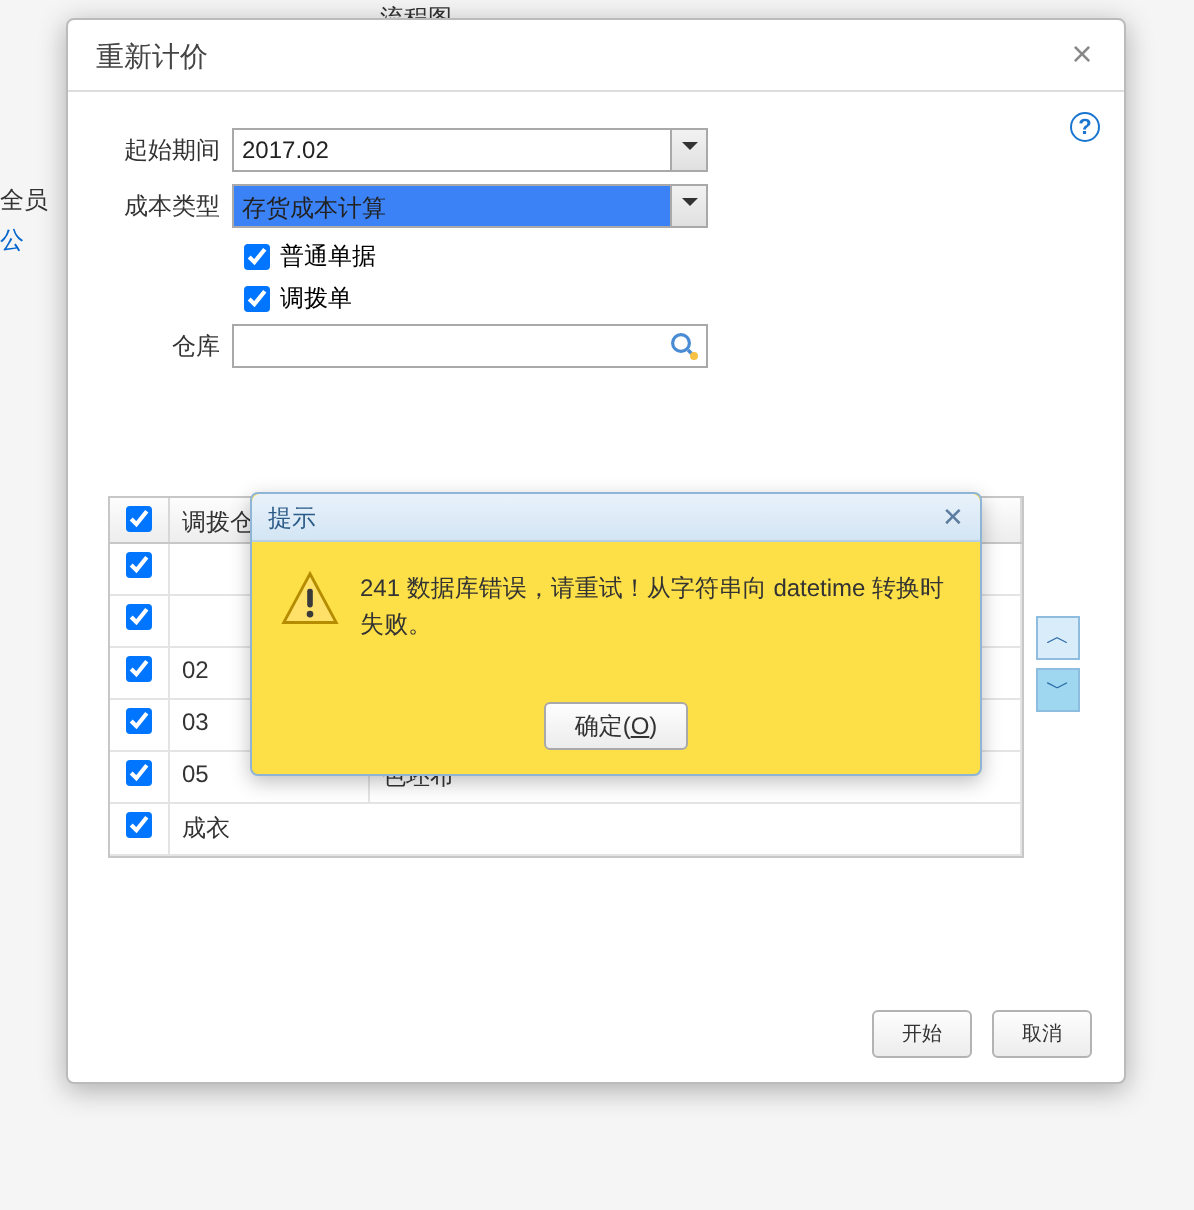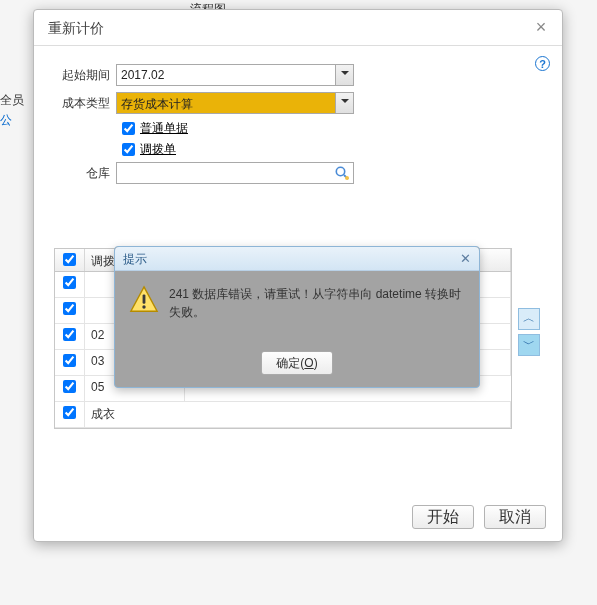--- a/index.html
+++ b/index.html
@@ -10,50 +10,50 @@
     position: absolute; left: 33px; top: 9px; width: 530px; height: 533px;
     background: #fff; border: 1px solid #bbb; border-radius: 4px; box-shadow: 0 3px 14px rgba(0,0,0,.3);
   }
   .modal-header { height: 36px; line-height: 36px; padding: 0 14px; border-bottom: 1px solid #ddd; font-size: 14px; color: #444; position: relative; }
   .modal-close { position: absolute; right: 10px; top: 6px; width: 22px; height: 22px; text-align: center; line-height: 22px; color: #888; cursor: pointer; font-size: 18px; }
   .modal-body { padding: 18px 20px 0; position: relative; }
   .help-icon { position: absolute; right: 12px; top: 10px; width: 15px; height: 15px; border: 1px solid #1a75d1; border-radius: 50%; color: #1a75d1; font-size: 11px; font-weight: 700; text-align: center; line-height: 14px; cursor: pointer; }
   .form-row { display: flex; align-items: center; margin-bottom: 6px; }
   .form-label { width: 62px; text-align: right; padding-right: 6px; color: #333; }
   .combo { position: relative; flex: 0 0 238px; height: 22px; border: 1px solid #a9a9a9; background: #fff; text-decoration: underline; }
-  .combo.disabled { background: #eab308; }
+  .combo.disabled { background: #3b82f6; }
   .combo-text { position: absolute; left: 4px; top: 3px; color: #222; }
   .combo-btn { position: absolute; right: 0; top: 0; width: 18px; height: 100%; background: linear-gradient(#f2f2f2,#e0e0e0); border-left: 1px solid #a9a9a9; text-align: center; line-height: 20px; cursor: pointer; }
   .combo-btn::after { content: ""; display: inline-block; border: 4px solid transparent; border-top-color: #333; margin-top: 4px; }
-  .chk-line { margin-left: 68px; margin-bottom: 4px; display: flex; align-items: center; text-decoration: underline; }
+  .chk-line { margin-left: 68px; margin-bottom: 4px; display: flex; align-items: center; }
   .chk-line input { margin-right: 5px; }
   .input-box { flex: 0 0 238px; height: 22px; border: 1px solid #a9a9a9; background: #fff; position: relative; }
   .input-box .lookup { position: absolute; right: 3px; top: 2px; width: 16px; height: 16px; }
   .lookup svg { display: block; }
   .table-area { margin-top: 64px; display: flex; }
   .table-wrap { flex: 1; border: 1px solid #c7c7c7; }
   .thead { background: linear-gradient(#fdfdfd,#ededed); height: 23px; border-bottom: 1px solid #c7c7c7; display: flex; }
   .th { border-right: 1px solid #d7d7d7; padding: 4px 6px; color: #333; }
   .th.chk { width: 30px; text-align: center; }
   .th.code { width: 100px; }
   .th.name { flex: 1; }
   .row { height: 26px; display: flex; border-bottom: 1px solid #e4e4e4; }
   .td { border-right: 1px solid #e4e4e4; padding: 4px 6px; color: #333; }
   .td.chk { width: 30px; text-align: center; }
   .td.code { width: 100px; }
   .td.name { flex: 1; }
   .side-btns { width: 24px; margin-left: 6px; display: flex; flex-direction: column; gap: 4px; padding-top: 60px; }
   .sq-btn { width: 22px; height: 22px; border: 1px solid #8fbde0; background: #d9ecf9; text-align: center; line-height: 18px; cursor: pointer; font-family: Arial; color: #2a6aa5; }
   .sq-btn.active { background: #9fd7f0; }
   .modal-footer { position: absolute; right: 16px; bottom: 12px; display: flex; gap: 10px; }
-  .btn { height: 24px; padding: 0 14px; border: 1px solid #b3b3b3; background: linear-gradient(#fefefe,#ececec); border-radius: 3px; cursor: pointer; color: #333; font-size: 16px; }
+  .btn { height: 24px; padding: 0 14px; border: 1px solid #b3b3b3; background: linear-gradient(#fefefe,#ececec); border-radius: 3px; cursor: pointer; color: #333; font-size: 10px; }
   
   .alert {
-    position: absolute; left: 114px; top: 246px; width: 366px; height: 142px;
-    border: 1px solid #8eb5d6; border-radius: 4px; background: #a3a3a3; box-shadow: 0 3px 10px rgba(0,0,0,.25);
+    position: absolute; left: 125px; top: 246px; width: 366px; height: 142px;
+    border: 1px solid #8eb5d6; border-radius: 4px; background: #fde047; box-shadow: 0 3px 10px rgba(0,0,0,.25);
   }
   .alert-header { height: 24px; background: linear-gradient(#e9f2fa,#d3e5f4); border-bottom: 1px solid #b8d0e6; border-radius: 4px 4px 0 0; padding: 0 8px; line-height: 24px; color: #2b5b88; position: relative; font-size: 12px; }
   .alert-close { position: absolute; right: 6px; top: 4px; width: 15px; height: 15px; text-align: center; line-height: 14px; color: #5d7da0; cursor: pointer; border: 1px solid transparent; font-size: 13px; }
   .alert-body { display: flex; padding: 14px 14px 0; }
   .alert-icon { width: 30px; height: 30px; flex: 0 0 30px; margin-right: 10px; }
   .alert-msg { color: #333; line-height: 18px; }
   .alert-footer { text-align: center; position: absolute; bottom: 12px; left: 0; right: 0; }
   .alert-btn { height: 24px; padding: 0 14px; border: 1px solid #a9a9a9; background: linear-gradient(#fefefe,#ececec); border-radius: 3px; cursor: pointer; font-size: 12px; color: #333; }
   .alert-btn u { text-decoration: underline; }
 </style>
@@ -135,20 +135,21 @@
               <div class="td name">纱线</div>
             </div>
             <div class="row">
               <div class="td chk"><input type="checkbox" checked="" style=""></div>
               <div class="td code">03</div>
               <div class="td name">白坯布</div>
             </div>
             <div class="row">
               <div class="td chk"><input type="checkbox" checked="" style=""></div>
               <div class="td code">05</div>
+              <div class="td name">色坯布</div>
             </div>
             <div class="row">
               <div class="td chk"><input type="checkbox" checked="" style=""></div>
               <div class="td name">成衣</div>
             </div>
           </div>
       </div>
       <div class="side-btns">
         <div class="sq-btn">︿</div>
         <div class="sq-btn active">﹀</div>

